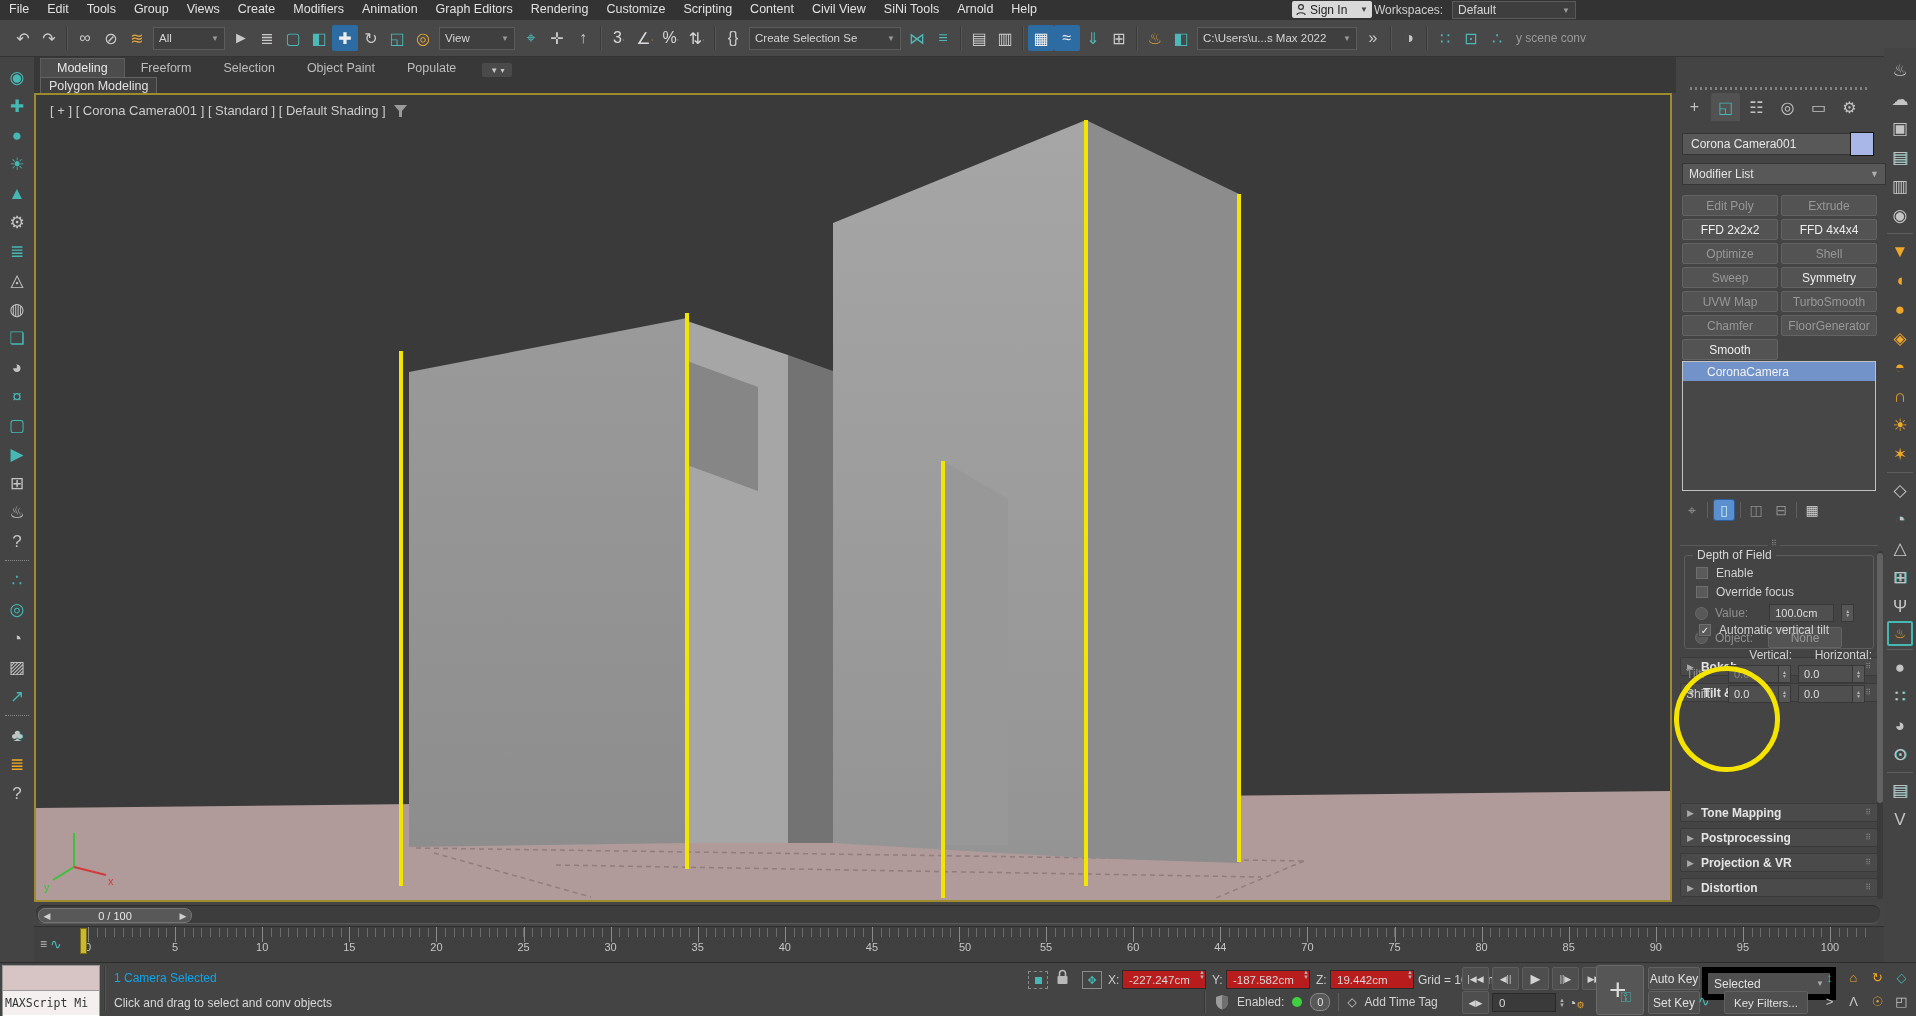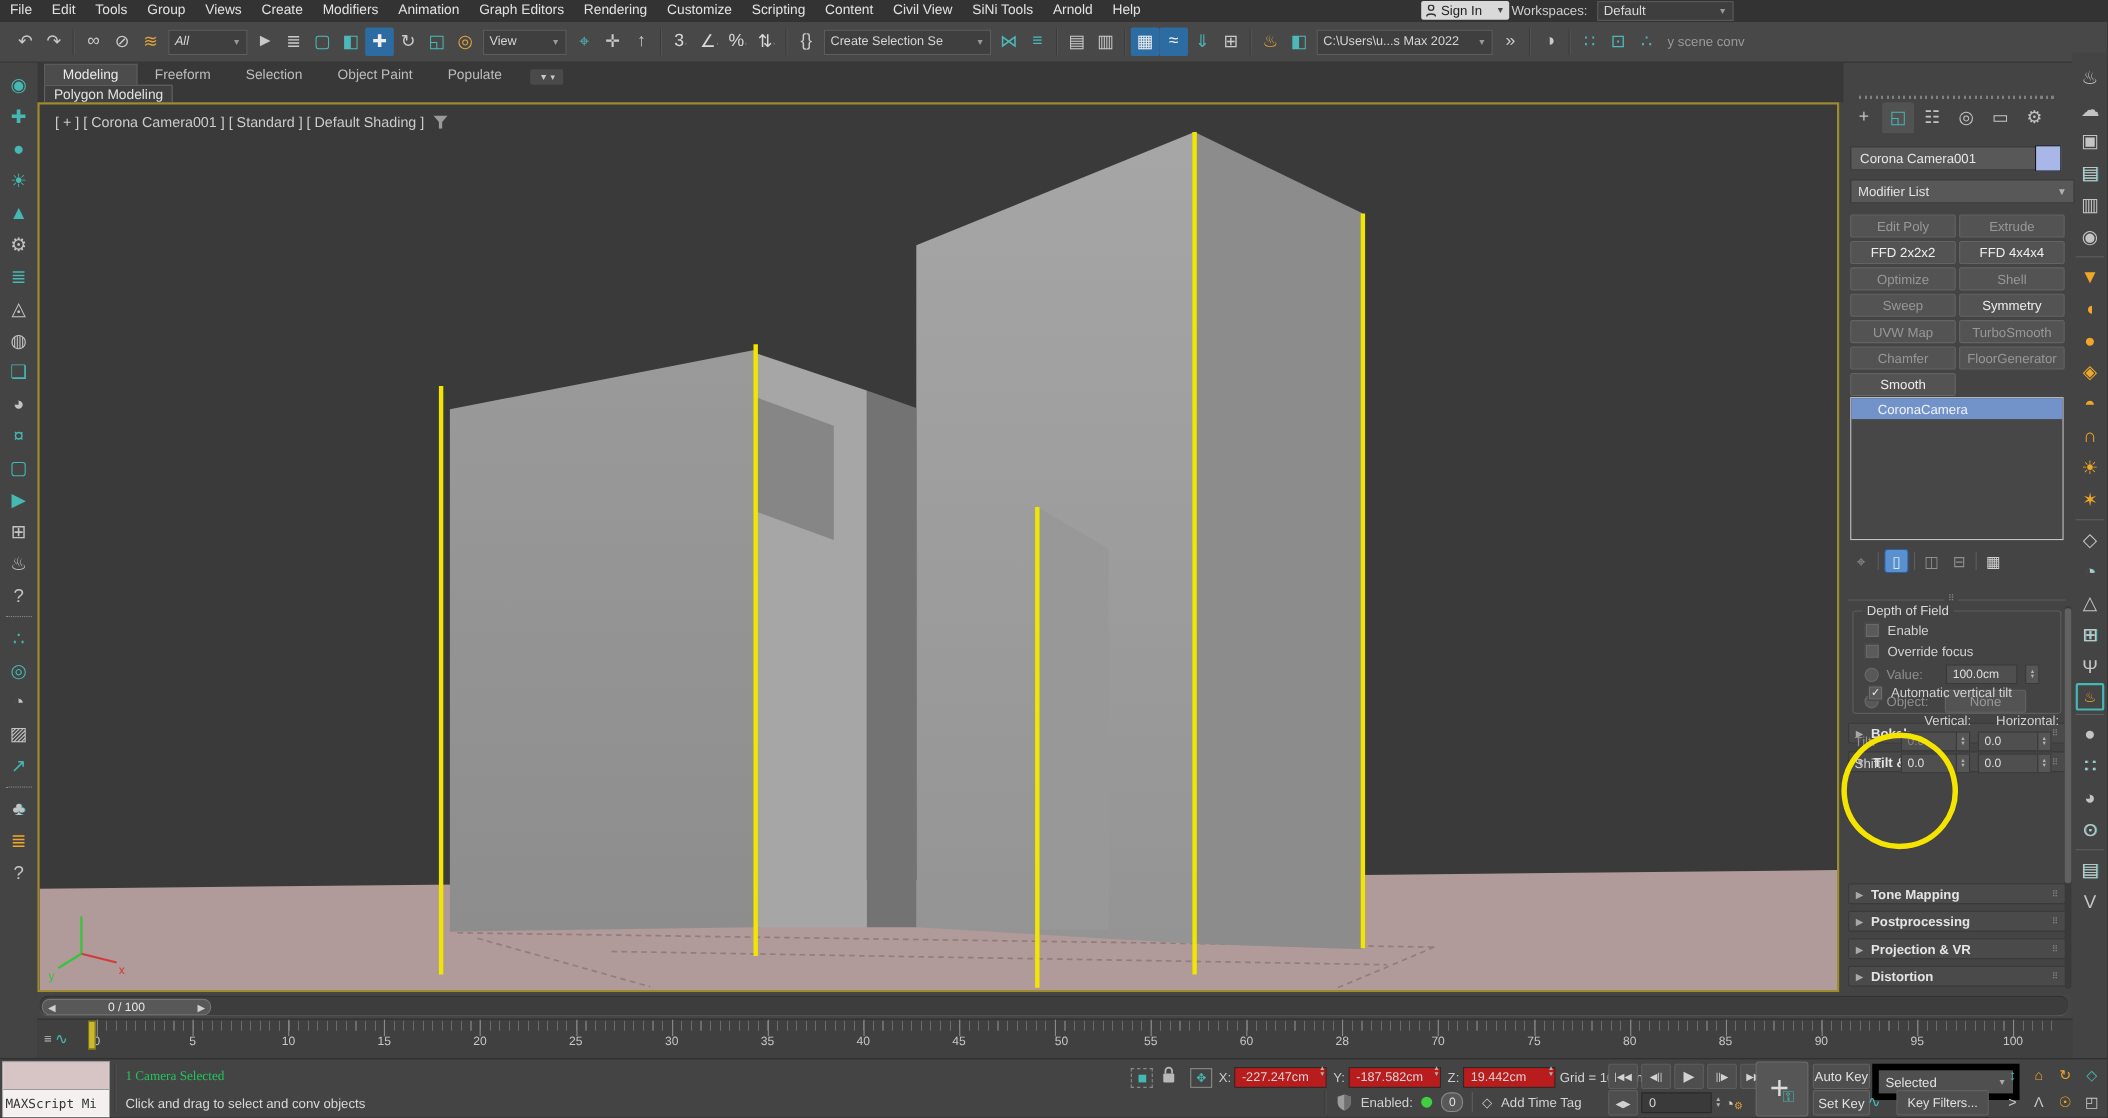--- a/index.html
+++ b/index.html
@@ -118,21 +118,21 @@
   .ts-row .s1{position:absolute;left:98px;top:0;}
   .ts-row .f2{position:absolute;left:118px;top:0;width:52px;}
   .ts-row .s2{position:absolute;left:172px;top:0;}
   
   #statusbar{position:absolute;left:0;top:962px;width:1916px;height:54px;background:#444;border-top:1px solid #2c2c2c;font-size:12px;}
   #mxs{position:absolute;left:2px;top:2px;width:96px;height:50px;border:1px solid #9a9a9a;background:#fff;}
   #mxs .pink{height:24px;background:#d7c5c5;border-bottom:1px solid #9a9a9a;}
   #mxs .white{height:24px;background:#f4f0f0;color:#333;font-family:"DejaVu Sans Mono",monospace;font-size:11.5px;
               display:flex;align-items:center;padding-left:2px;overflow:hidden;white-space:nowrap;}
   .sdiv{position:absolute;top:4px;width:1px;height:44px;background:#383838;border-right:1px solid #565656;}
-  #sel-status{position:absolute;left:114px;top:8px;color:#22c55e;font-family:Liberation Serif, serif;}
+  #sel-status{position:absolute;left:114px;top:8px;color:#0ea5e9;}
   #prompt{position:absolute;left:114px;top:33px;color:#d8d8d8;}
   .mini{position:absolute;display:flex;align-items:center;justify-content:center;color:#c9c9c9;}
   .coordlab{position:absolute;top:10px;color:#c9c9c9;}
   .coordfield{position:absolute;top:7px;width:76px;height:17px;background:#b91c1c;border:1px solid #2a2a2a;color:#d8d8d8;
               font-size:11.5px;display:flex;align-items:center;padding-left:6px;overflow:hidden;white-space:nowrap;}
   .cspin{position:absolute;top:7px;font-size:6px;color:#b0b0b0;display:flex;flex-direction:column;line-height:5px;}
   #grid-label{position:absolute;left:1418px;top:10px;color:#d2d2d2;}
   #enabled-row{position:absolute;left:1215px;top:30px;display:flex;align-items:center;gap:8px;color:#d2d2d2;}
   .gdot{width:10px;height:10px;border-radius:50%;background:#3fcf3f;}
   #zero-badge{width:18px;height:16px;border:1px solid #8a8a8a;border-radius:8px;background:#585858;display:flex;align-items:center;justify-content:center;font-size:11px;color:#e0e0e0;}
@@ -201,21 +201,21 @@
     </div>
   </div>
 
   <div id="maintoolbar">
       <div class="ic">↶</div>
       <div class="ic">↷</div>
       <div class="tsep"></div>
       <div class="ic">∞</div>
       <div class="ic">⊘</div>
       <div class="ic org">≋</div>
-      <div class="tb-dd" style="width: 60px; font-style: italic;">
+      <div class="tb-dd" style="width: 60px;">
         <span>All</span>
         <span class="caret">▼</span>
       </div>
       <div class="ic">►</div>
       <div class="ic">≣</div>
       <div class="ic teal">▢</div>
       <div class="ic teal">◧</div>
       <div class="ic active">✚</div>
       <div class="ic">↻</div>
       <div class="ic teal">◱</div>
@@ -420,21 +420,21 @@
         <div class="tick-label" style="left: 696.8px;">40</div>
         <div class="tick-major" style="left: 783.9px;"></div>
         <div class="tick-label" style="left: 783.9px;">45</div>
         <div class="tick-major" style="left: 871px;"></div>
         <div class="tick-label" style="left: 871px; padding-left: 12px;">50</div>
         <div class="tick-major" style="left: 958.1px;"></div>
         <div class="tick-label" style="left: 958.1px;">55</div>
         <div class="tick-major" style="left: 1045.2px;"></div>
         <div class="tick-label" style="left: 1045.2px;">60</div>
         <div class="tick-major" style="left: 1132.3px;"></div>
-        <div class="tick-label" style="left: 1132.3px;">28</div>
+        <div class="tick-label" style="left: 1132.3px;">44</div>
         <div class="tick-major" style="left: 1219.4px;"></div>
         <div class="tick-label" style="left: 1219.4px;">70</div>
         <div class="tick-major" style="left: 1306.5px;"></div>
         <div class="tick-label" style="left: 1306.5px;">75</div>
         <div class="tick-major" style="left: 1393.6px;"></div>
         <div class="tick-label" style="left: 1393.6px;">80</div>
         <div class="tick-major" style="left: 1480.7px;"></div>
         <div class="tick-label" style="left: 1480.7px;">85</div>
         <div class="tick-major" style="left: 1567.8px;"></div>
         <div class="tick-label" style="left: 1567.8px;">90</div>

